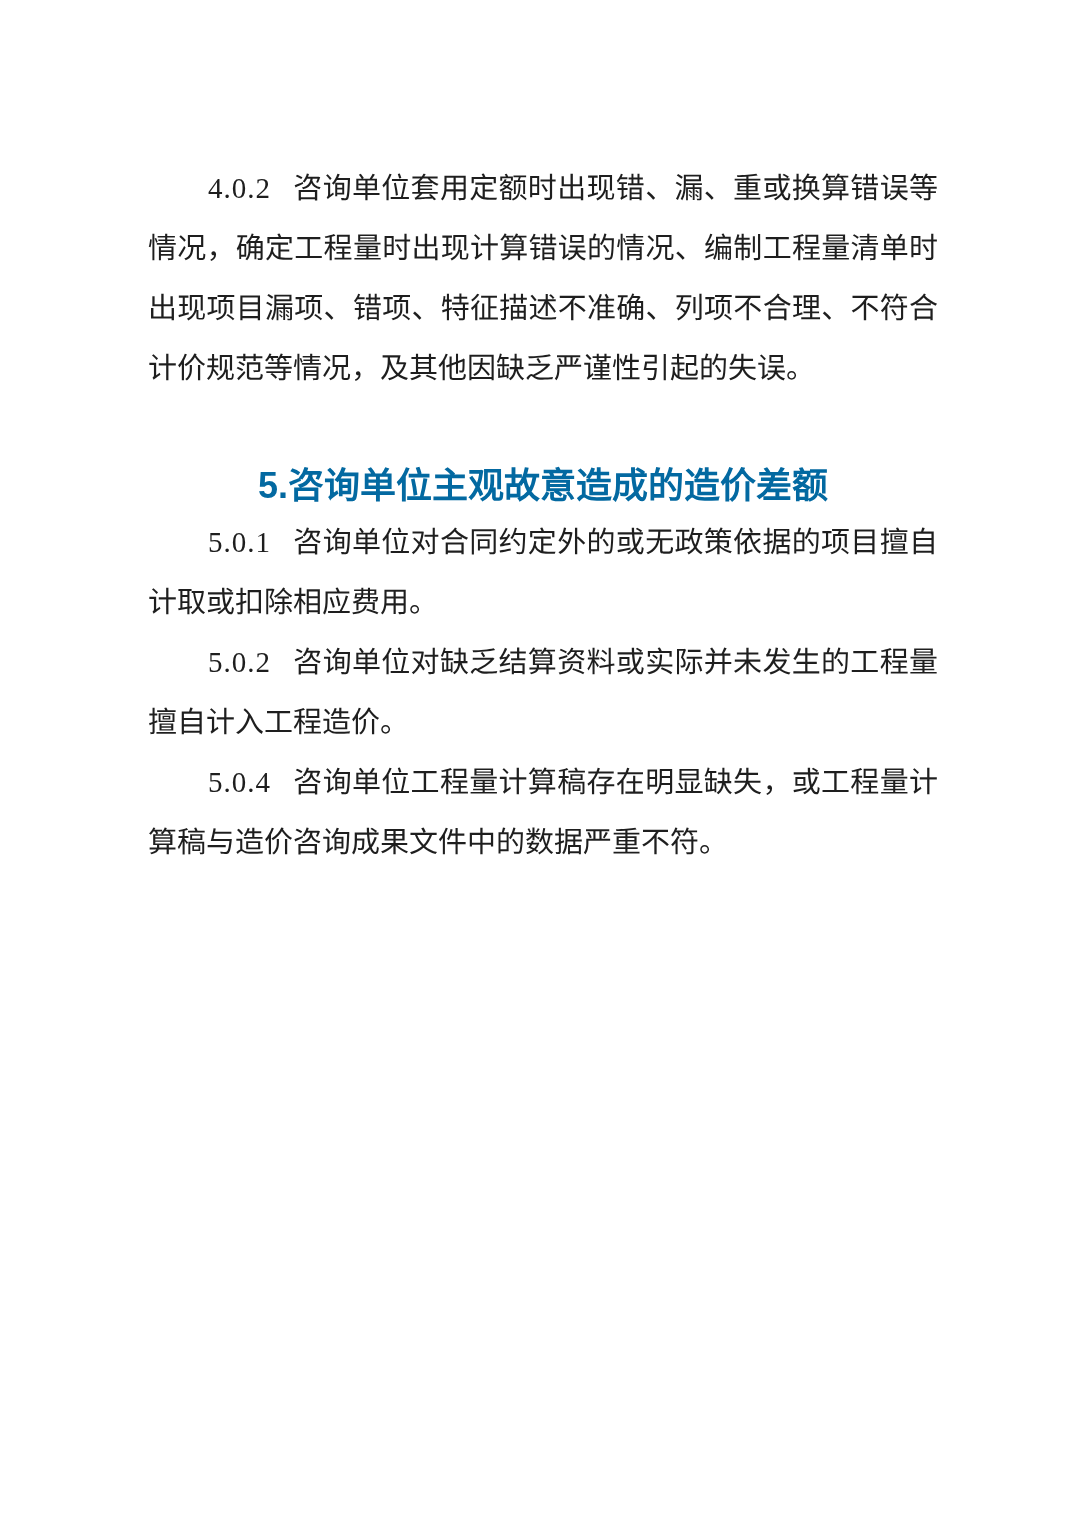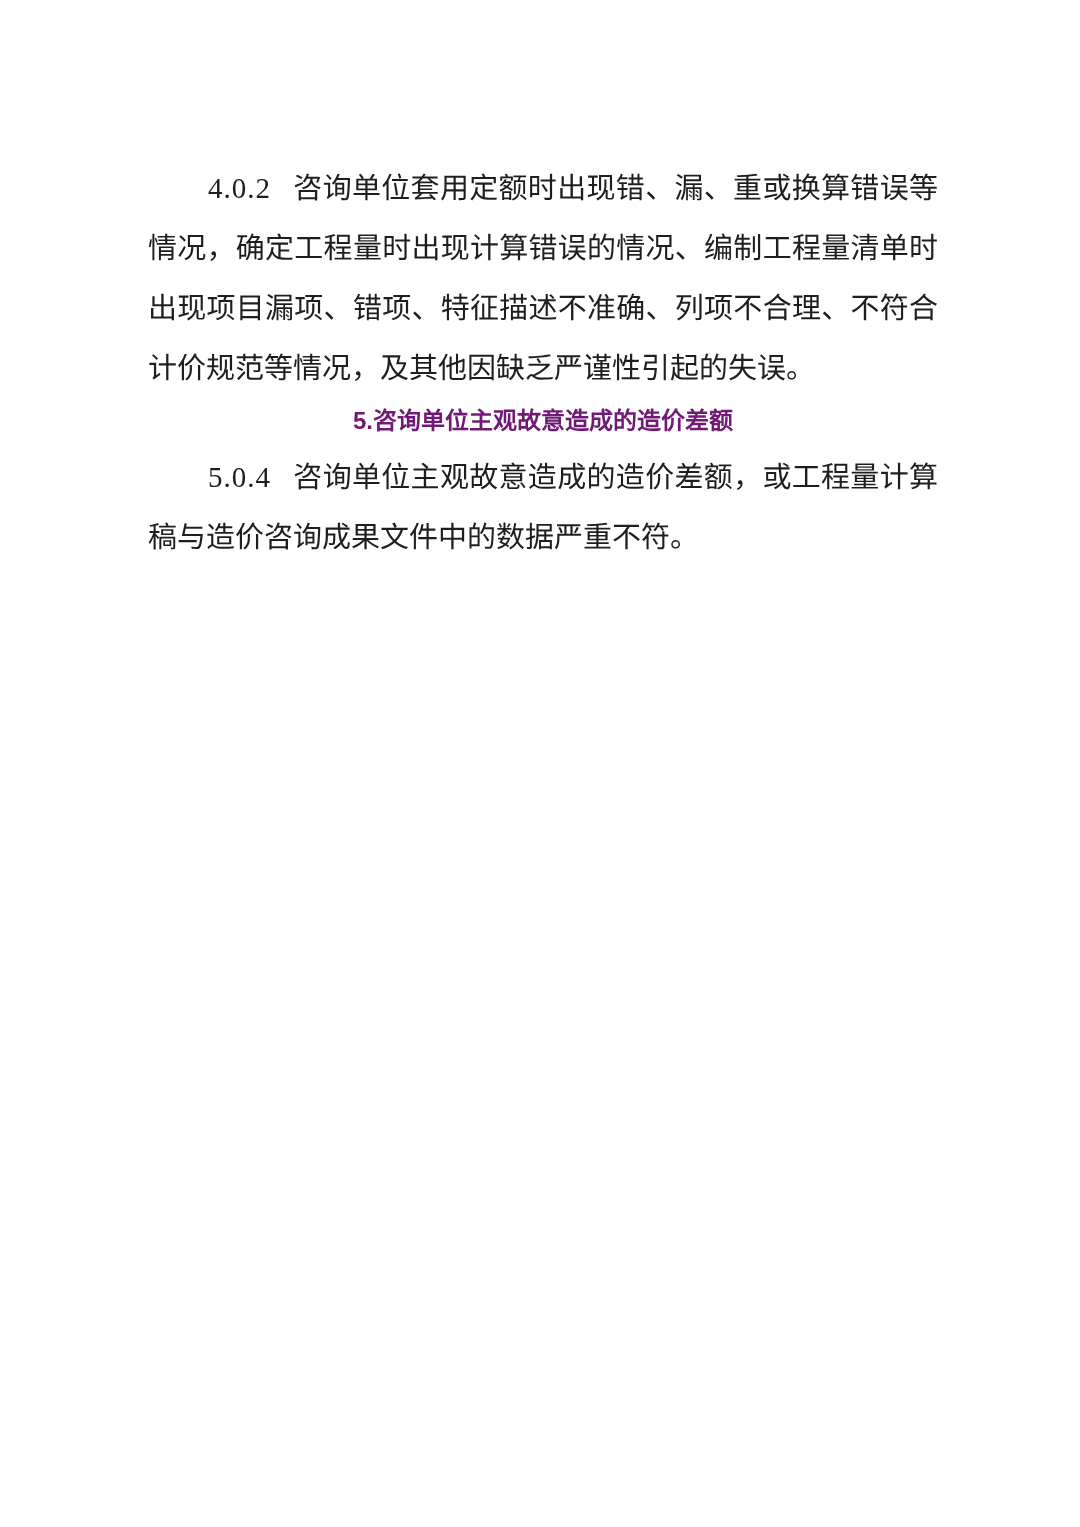--- a/index.html
+++ b/index.html
@@ -33,26 +33,27 @@
   }
 
   .clause-num {
     margin-right: 22px;
     letter-spacing: 1px;
   }
 
   .section-heading {
     font-family: "Liberation Sans", "DejaVu Sans", sans-serif;
     font-weight: bold;
-    font-size: 24px;
+    font-size: 36px;
     line-height: 46px;
     text-align: center;
     text-indent: 0;
+    margin-top: 65px;
     margin-bottom: 3px;
-    color: #701a75;
+    color: #0369a1;
   }
 
   .page-footer {
     position: absolute;
     top: 1403px;
     right: 148px;
     font-size: 22px;
     line-height: 30px;
     color: #2a2a2a;
     font-family: "Liberation Serif", "DejaVu Serif", serif;
@@ -64,24 +65,26 @@
 <div class="page">
 
   <main class="text-block">
 
     <p class="para"><span class="clause-num">4.0.2</span><span>咨询单位套用定额时出现错、漏、重或换算错误等情况，确定工程量时出现计算错误的情况、编制工程量清单时出现项目漏项、错项、特征描述不准确、列项不合理、不符合计价规范等情况，及其他因缺乏严谨性引起的失误。</span></p>
 
 
     <h1 class="para section-heading">5.咨询单位主观故意造成的造价差额</h1>
 
 
+    <p class="para"><span class="clause-num">5.0.1</span><span>咨询单位对合同约定外的或无政策依据的项目擅自计取或扣除相应费用。</span></p>
+
+    <p class="para"><span class="clause-num">5.0.2</span><span>咨询单位对缺乏结算资料或实际并未发生的工程量擅自计入工程造价。</span></p>
 
 
-
-    <p class="para"><span class="clause-num">5.0.4</span><span>咨询单位主观故意造成的造价差额，或工程量计算稿与造价咨询成果文件中的数据严重不符。</span></p>
+    <p class="para"><span class="clause-num">5.0.4</span><span>咨询单位工程量计算稿存在明显缺失，或工程量计算稿与造价咨询成果文件中的数据严重不符。</span></p>
 
 
   </main>
 
   <footer class="page-footer">
     <span>— 5 —</span>
   </footer>
 
 </div>
 

